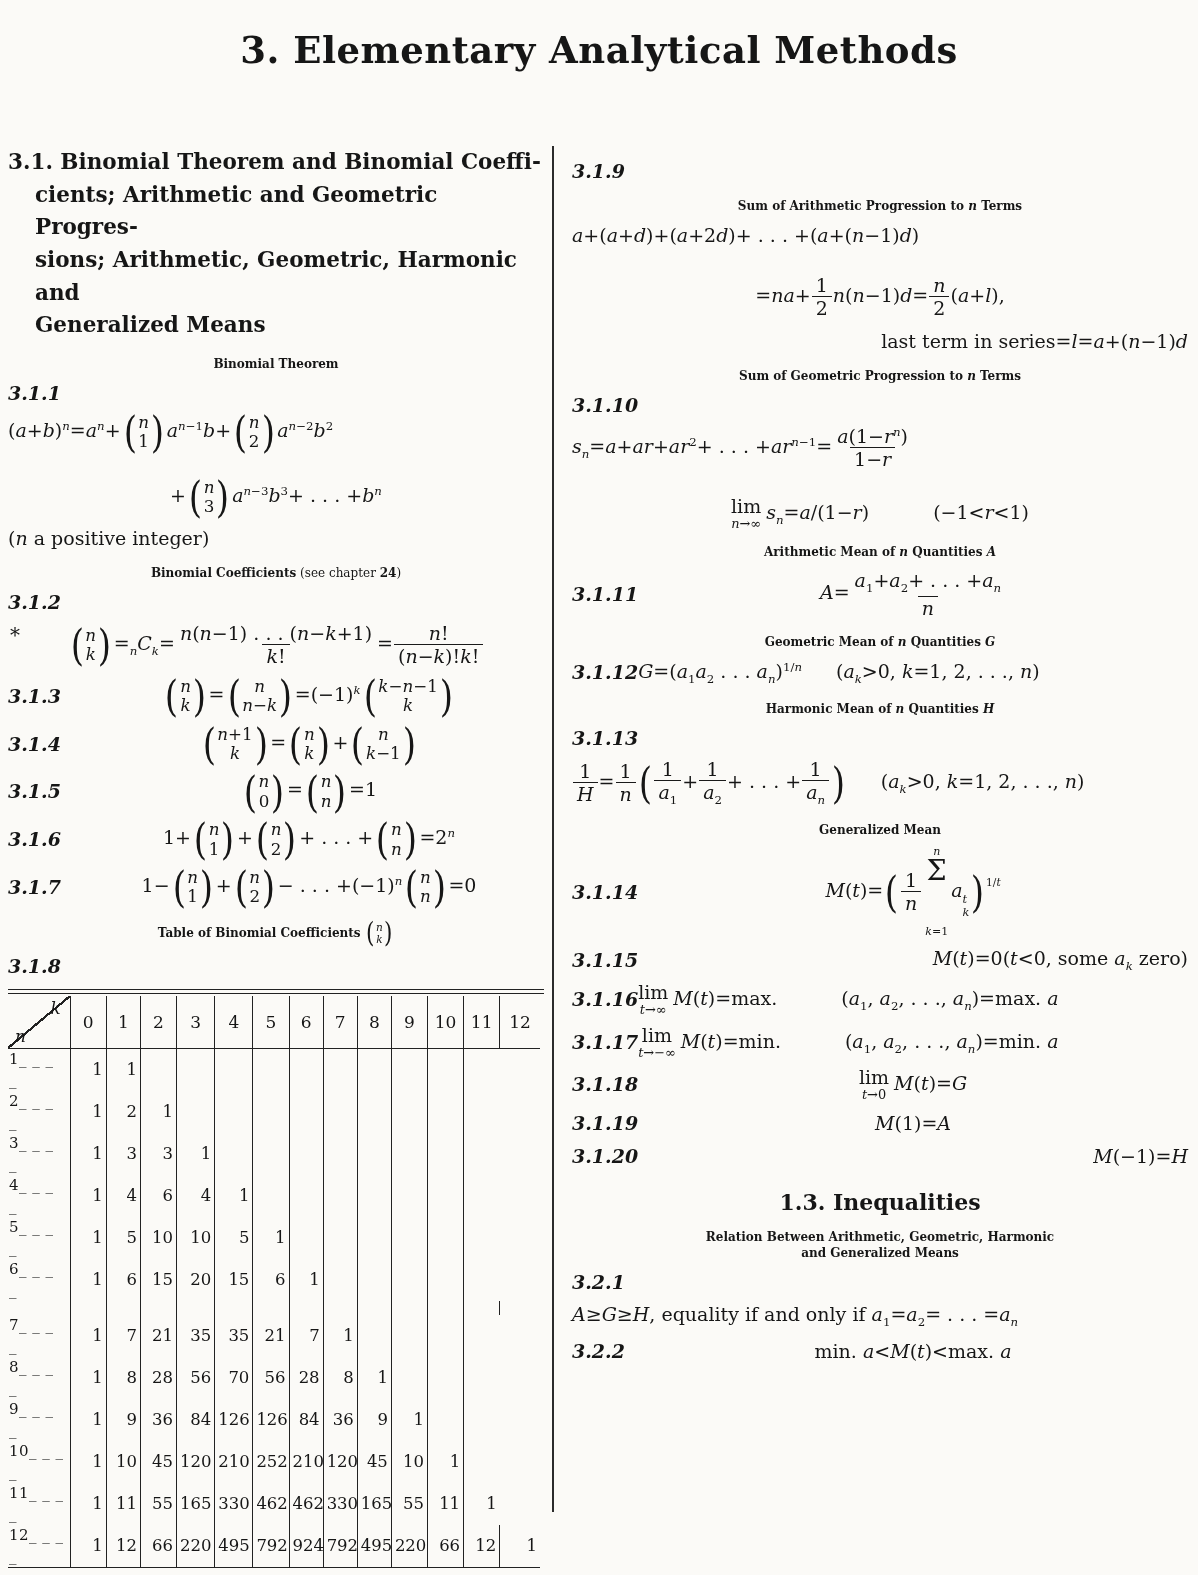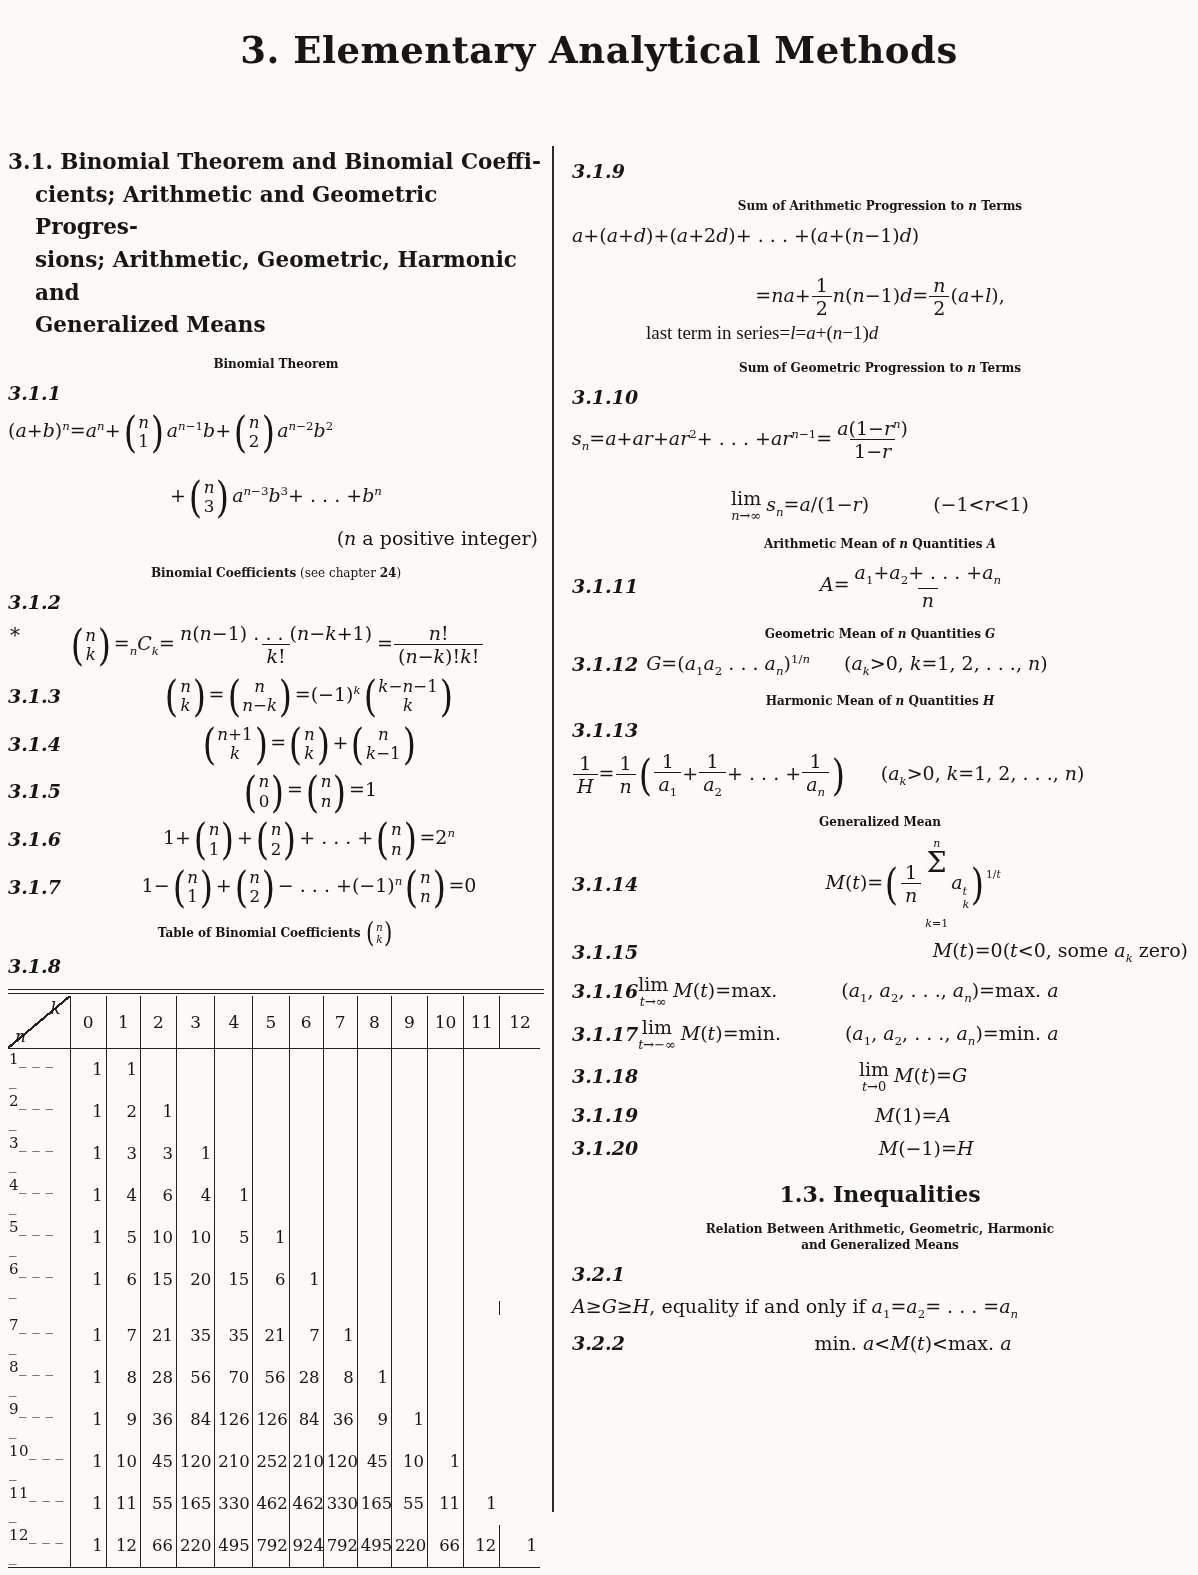--- a/index.html
+++ b/index.html
@@ -32,22 +32,22 @@
   .eq{position:relative;margin:9px 0;font-size:19px;line-height:1.3;}
   .eq.inline{display:flex;align-items:center;}
   .eq.inline .eq-no{flex:0 0 66px;}
   .eq.inline .eq-body{flex:1;}
   .eq.above .eq-no{display:block;margin-bottom:7px;}
   .eq-no{font-weight:700;font-size:19px;font-style:italic;}
   .eq-star{position:absolute;left:2px;top:58%;transform:translateY(-50%);font-size:20px;}
   .eq-body .fl{text-align:left;}
   .eq-body .fc{text-align:center;margin-top:26px;}
   .eq-body .fc:first-child{margin-top:0;}
-  .eq-body .fra{text-align:right;margin-top:10px;padding-right:6px;}
-  .eq-body .fc2{text-align:left;padding-left:74px;margin-top:2px;font-family:Liberation Serif, serif;}
+  .eq-body .fra{text-align:left;margin-top:10px;padding-right:6px;}
+  .eq-body .fc2{text-align:right;padding-left:74px;margin-top:10px;}
 
   i{font-style:italic;}
   sup,sub{font-size:62%;}
   sup.hi{vertical-align:1.05em;font-size:56%;}
 
   .fr{display:inline-flex;flex-direction:column;align-items:center;vertical-align:middle;margin:0 1px;line-height:1.18;}
   .fr .nu{padding:0 4px;}
   .fr .de{border-top:1.4px solid #1a1a1a;padding:0 4px;}
 
   .bn{display:inline-flex;align-items:center;vertical-align:middle;margin:0 1px;}
@@ -546,21 +546,21 @@
       <div class="eq inline">
         <span class="eq-no">3.1.11</span>
         <div class="eq-body" style="text-align: center;"><i>A</i>=<span class="fr">
             <span class="nu"><i>a</i><sub>1</sub>+<i>a</i><sub>2</sub>+ . . . +<i>a</i><sub><i>n</i></sub></span>
             <span class="de"><i>n</i></span>
           </span></div>
       </div>
       <div class="subhead"><b>Geometric Mean of <i>n</i> Quantities <i>G</i></b></div>
       <div class="eq inline">
         <span class="eq-no">3.1.12</span>
-        <div class="eq-body" style="text-align: left; margin-left: 8px;"><i>G</i>=(<i>a</i><sub>1</sub><i>a</i><sub>2</sub> . . . <i>a</i><sub><i>n</i></sub>)<sup>1/<i>n</i></sup><span class="g2"></span>(<i>a</i><sub><i>k</i></sub>&gt;0, <i>k</i>=1, 2, . . ., <i>n</i>)</div>
+        <div class="eq-body" style="text-align: left;"><i>G</i>=(<i>a</i><sub>1</sub><i>a</i><sub>2</sub> . . . <i>a</i><sub><i>n</i></sub>)<sup>1/<i>n</i></sup><span class="g2"></span>(<i>a</i><sub><i>k</i></sub>&gt;0, <i>k</i>=1, 2, . . ., <i>n</i>)</div>
       </div>
       <div class="subhead"><b>Harmonic Mean of <i>n</i> Quantities <i>H</i></b></div>
       <div class="eq above">
         <span class="eq-no">3.1.13</span>
         <div class="eq-body" style="text-align: left;"><span class="fr">
             <span class="nu">1</span>
             <span class="de"><i>H</i></span>
           </span>=<span class="fr">
             <span class="nu">1</span>
             <span class="de"><i>n</i></span>
@@ -614,21 +614,21 @@
             <span>lim</span>
             <span class="u"><i>t</i>→0</span>
           </span><i>M</i>(<i>t</i>)=<i>G</i></div>
       </div>
       <div class="eq inline">
         <span class="eq-no">3.1.19</span>
         <div class="eq-body" style="text-align: center;"><i>M</i>(1)=<i>A</i></div>
       </div>
       <div class="eq inline">
         <span class="eq-no">3.1.20</span>
-        <div class="eq-body" style="text-align: center; padding-left: 26px;"><i>M</i>(−1)=<i>H</i></div>
+        <div class="eq-body" style="text-align: right; padding-left: 26px;"><i>M</i>(−1)=<i>H</i></div>
       </div>
       <div class="sec-heading2">1.3. Inequalities</div>
       <div class="subhead"><b>Relation Between Arithmetic, Geometric, Harmonic<br>and Generalized Means</b></div>
       <div class="eq above">
         <span class="eq-no">3.2.1</span>
         <div class="eq-body" style="text-align: left;"><i>A</i>≥<i>G</i>≥<i>H</i>, equality if and only if <i>a</i><sub>1</sub>=<i>a</i><sub>2</sub>= . . . =<i>a</i><sub><i>n</i></sub></div>
       </div>
       <div class="eq inline">
         <span class="eq-no">3.2.2</span>
         <div class="eq-body" style="text-align: center;">min. <i>a</i>&lt;<i>M</i>(<i>t</i>)&lt;max. <i>a</i></div>

